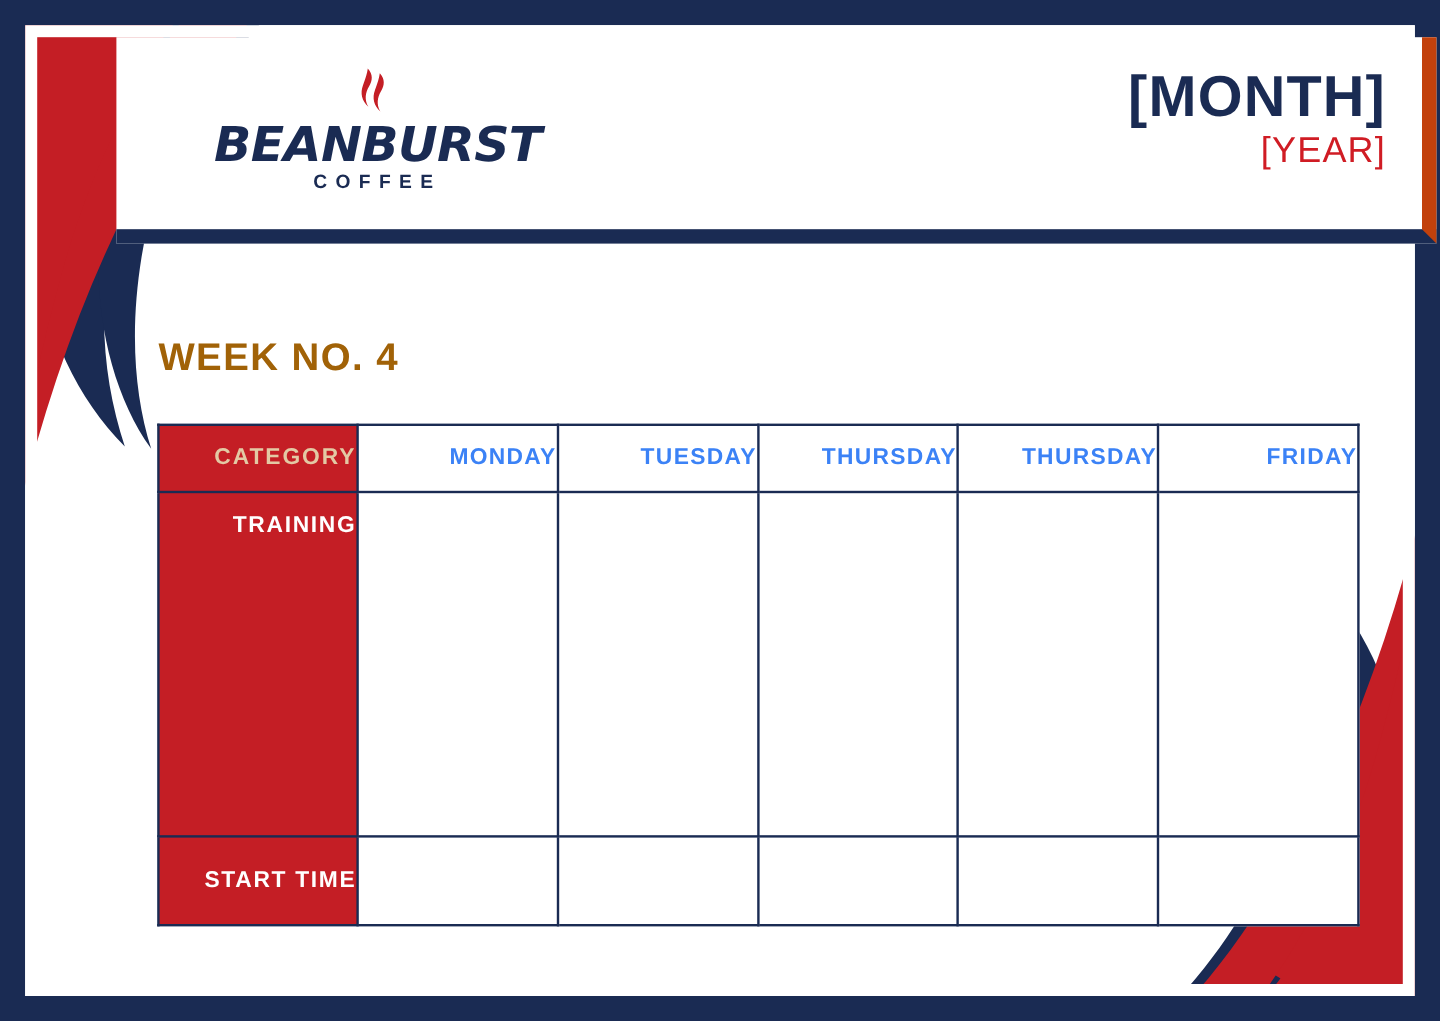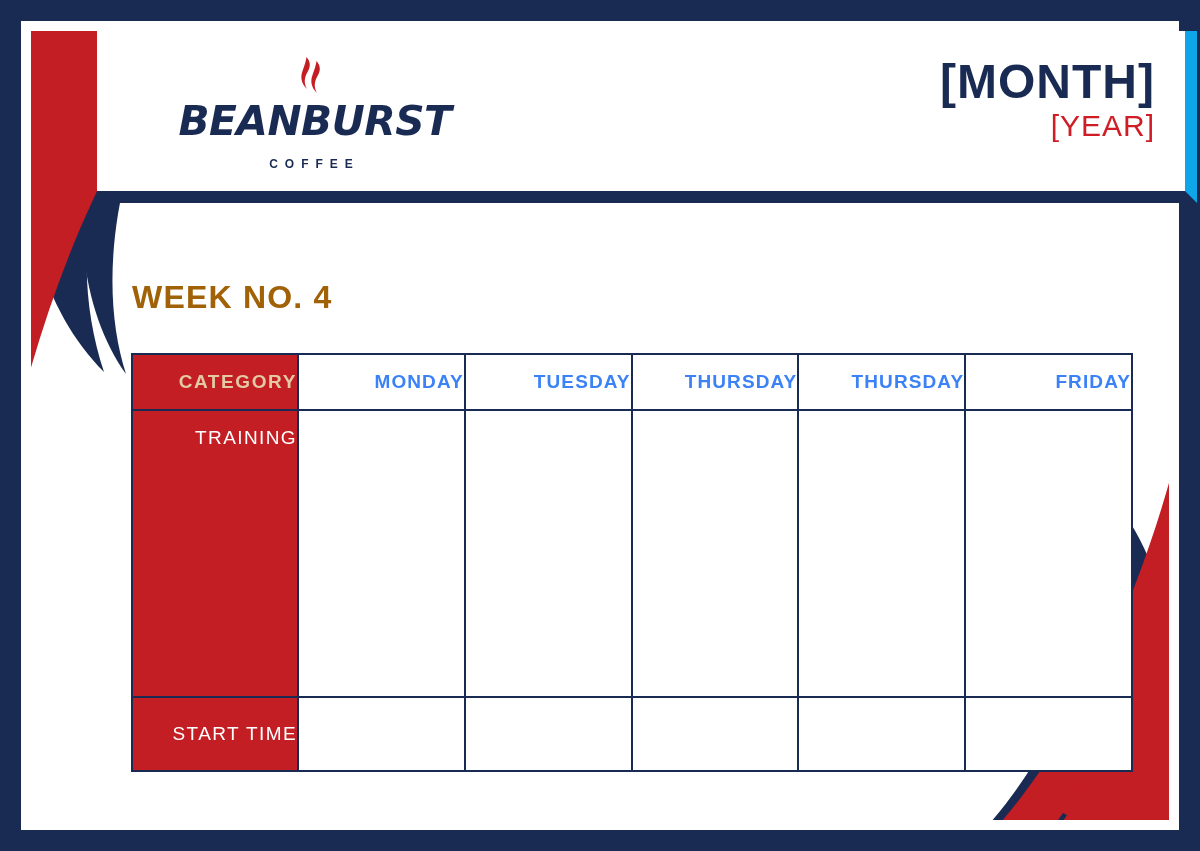--- a/index.html
+++ b/index.html
@@ -61,21 +61,21 @@
   }
 
   
   .header-box {
     position: absolute;
     left: 66px;
     top: 0px;
     width: 1100px;
     height: 172px;
     background: #ffffff;
-    border-right: 12px solid #0ea5e9;
+    border-right: 12px solid #c2410c;
     border-bottom: 12px solid #1a2b53;
     z-index: 6;
   }
 
   .logo {
     position: absolute;
     left: 84px;
     top: 22px;
     width: 260px;
     text-align: center;
@@ -91,22 +91,22 @@
     font-family: "DejaVu Sans", sans-serif;
     font-size: 40px;
     font-weight: 700;
     font-style: italic;
     letter-spacing: -0.5px;
     color: #1a2b53;
     line-height: 1;
     transform: scaleX(1.02);
   }
   .logo-sub {
-    margin-top: 16px;
-    font-size: 12px;
+    margin-top: 3px;
+    font-size: 16px;
     font-weight: 700;
     letter-spacing: 7px;
     color: #1a2b53;
     text-indent: 7px;
   }
 
   .header-title {
     position: absolute;
     right: 30px;
     top: 26px;
@@ -181,21 +181,21 @@
     font-size: 19px;
     font-weight: 700;
     letter-spacing: 1.1px;
   }
   tr.row-head td { height: 51px; }
 
   .cell-rowlabel {
     background: #c41e25 !important;
     color: #ffffff;
     font-size: 19px;
-    font-weight: 400;
+    font-weight: 700;
     letter-spacing: 1.4px;
   }
   .cell-rowlabel.tall {
     vertical-align: top;
     padding-top: 16px;
   }
   tr.row-training td { height: 263px; }
   tr.row-start td,
   tr.row-end td { height: 68px; }
 

